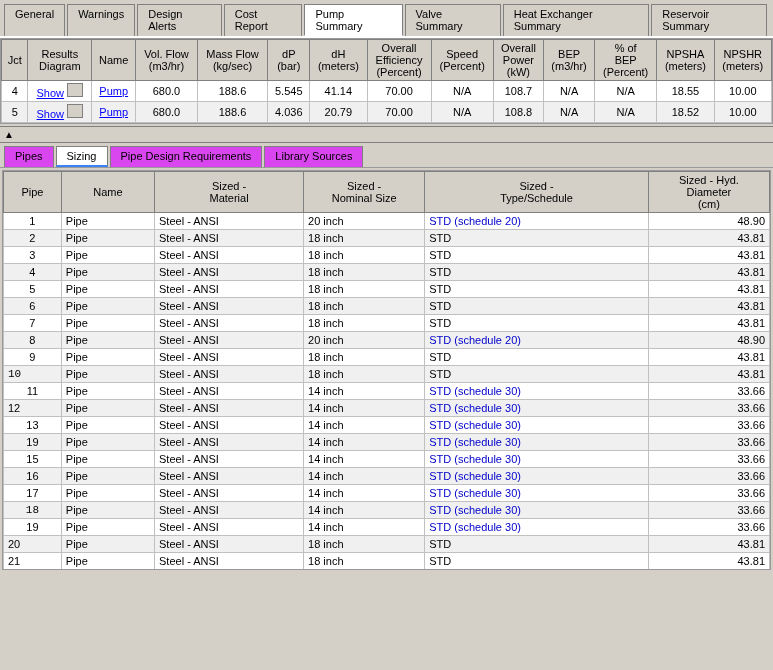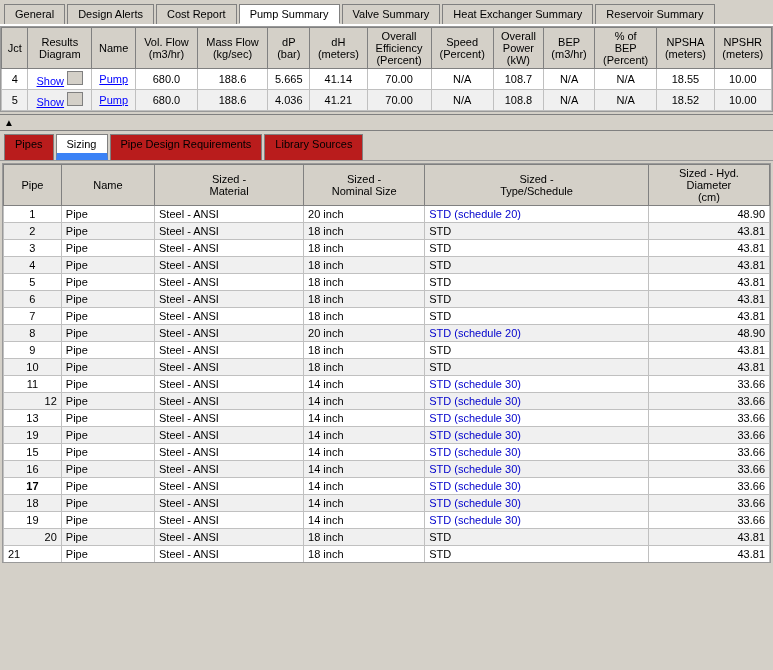--- a/index.html
+++ b/index.html
@@ -20,22 +20,22 @@
     .pump-table tr:nth-child(odd) td { background: #fff; }
     .link-text { color: #0000ff; text-decoration: underline; cursor: pointer; }
     .show-icon { display: inline-block; width: 16px; height: 14px; background: #d4d0c8; border: 1px solid #808080; font-size: 9px; }
 
     
     .section-divider { display: flex; align-items: center; background: #d4d0c8; padding: 2px 4px; border-top: 1px solid #808080; border-bottom: 1px solid #808080; margin-top: 2px; }
     .section-arrow { font-size: 10px; margin-right: 4px; cursor: pointer; }
 
     
     .bottom-tabs { display: flex; background: #d4d0c8; padding: 3px 4px 0 4px; border-bottom: 1px solid #999; }
-    .bottom-tab { padding: 3px 10px; background: #b91c1c; border: 1px solid #808080; border-bottom: none; margin-right: 2px; cursor: pointer; font-size: 11px; color: #000; }
-    .bottom-tab.active { background: #fff; border-bottom: 7px solid #3b82f6; }
+    .bottom-tab { padding: 3px 10px; background: #d946ef; border: 1px solid #808080; border-bottom: none; margin-right: 2px; cursor: pointer; font-size: 11px; color: #000; }
+    .bottom-tab.active { background: #fff; border-bottom: 2px solid #3b82f6; }
 
     
     .sizing-section { background: #d4d0c8; padding: 2px; }
     .sizing-table-wrapper { background: #fff; border: 1px solid #999; overflow-y: auto; max-height: 400px; }
     .sizing-table { width: 100%; border-collapse: collapse; font-size: 11px; }
     .sizing-table th { background: #d4d0c8; border: 1px solid #808080; padding: 2px 4px; text-align: center; vertical-align: middle; font-weight: normal; position: sticky; top: 0; z-index: 1; }
     .sizing-table td { border: 1px solid #c0c0c0; padding: 2px 4px; vertical-align: middle; }
     .sizing-table tr:nth-child(even) td { background: #f0f0f0; }
     .sizing-table tr:nth-child(odd) td { background: #fff; }
     .sizing-table td:first-child { text-align: center; }
@@ -45,20 +45,21 @@
     .col-mat { width: 80px; }
     .col-nom { width: 65px; }
     .col-type { width: 120px; }
     .col-hyd { width: 65px; }
   </style>
 </head>
 <body>
 
 <div class="top-tabs">
 <div class="top-tab">General</div>
+    <div class="top-tab">Warnings</div>
     <div class="top-tab">Design Alerts</div>
     <div class="top-tab">Cost Report</div>
     <div class="top-tab active">Pump Summary</div>
     <div class="top-tab">Valve Summary</div>
     <div class="top-tab">Heat Exchanger Summary</div>
     <div class="top-tab">Reservoir Summary</div>
   </div>
 
 <div class="pump-section">
   <table class="pump-table">
@@ -80,38 +81,38 @@
         <th>NPSHR<br>(meters)</th>
       </tr>
     </thead>
     <tbody id="pump-tbody">
     <tr>
           <td>4</td>
           <td><span class="link-text">Show</span> <span class="show-icon"></span></td>
           <td><span class="link-text">Pump</span></td>
           <td>680.0</td>
           <td>188.6</td>
-          <td>5.665</td>
+          <td>5.545</td>
           <td>41.14</td>
           <td>70.00</td>
           <td>N/A</td>
           <td>108.7</td>
           <td>N/A</td>
           <td>N/A</td>
           <td>18.55</td>
           <td>10.00</td>
         </tr>
         <tr>
           <td>5</td>
           <td><span class="link-text">Show</span> <span class="show-icon"></span></td>
           <td><span class="link-text">Pump</span></td>
           <td>680.0</td>
           <td>188.6</td>
           <td>4.036</td>
-          <td>41.21</td>
+          <td>20.79</td>
           <td>70.00</td>
           <td>N/A</td>
           <td>108.8</td>
           <td>N/A</td>
           <td>N/A</td>
           <td>18.52</td>
           <td>10.00</td>
         </tr>
       </tbody>
   </table>
@@ -208,37 +209,37 @@
           </tr>
           <tr>
             <td style="text-align: center;">9</td>
             <td>Pipe</td>
             <td>Steel - ANSI</td>
             <td>18 inch</td>
             <td>STD</td>
             <td style="text-align: right;">43.81</td>
           </tr>
           <tr>
-            <td style="text-align: center;">10</td>
+            <td style="text-align: left; font-family: Liberation Mono, monospace;">10</td>
             <td>Pipe</td>
             <td>Steel - ANSI</td>
             <td>18 inch</td>
             <td>STD</td>
             <td style="text-align: right;">43.81</td>
           </tr>
           <tr>
             <td style="text-align: center;">11</td>
             <td>Pipe</td>
             <td>Steel - ANSI</td>
             <td>14 inch</td>
             <td><span class="blue-link">STD (schedule 30)</span></td>
             <td style="text-align: right;">33.66</td>
           </tr>
           <tr>
-            <td style="text-align: right;">12</td>
+            <td style="text-align: left;">12</td>
             <td>Pipe</td>
             <td>Steel - ANSI</td>
             <td>14 inch</td>
             <td><span class="blue-link">STD (schedule 30)</span></td>
             <td style="text-align: right;">33.66</td>
           </tr>
           <tr>
             <td style="text-align: center;">13</td>
             <td>Pipe</td>
             <td>Steel - ANSI</td>
@@ -264,45 +265,45 @@
           </tr>
           <tr>
             <td style="text-align: center;">16</td>
             <td>Pipe</td>
             <td>Steel - ANSI</td>
             <td>14 inch</td>
             <td><span class="blue-link">STD (schedule 30)</span></td>
             <td style="text-align: right;">33.66</td>
           </tr>
           <tr>
-            <td style="text-align: center; font-weight: bold;">17</td>
-            <td>Pipe</td>
-            <td>Steel - ANSI</td>
-            <td>14 inch</td>
-            <td><span class="blue-link">STD (schedule 30)</span></td>
-            <td style="text-align: right;">33.66</td>
-          </tr>
-          <tr>
-            <td style="text-align: center;">18</td>
+            <td style="text-align: center;">17</td>
+            <td>Pipe</td>
+            <td>Steel - ANSI</td>
+            <td>14 inch</td>
+            <td><span class="blue-link">STD (schedule 30)</span></td>
+            <td style="text-align: right;">33.66</td>
+          </tr>
+          <tr>
+            <td style="text-align: center; font-family: Liberation Mono, monospace;">18</td>
             <td>Pipe</td>
             <td>Steel - ANSI</td>
             <td>14 inch</td>
             <td><span class="blue-link">STD (schedule 30)</span></td>
             <td style="text-align: right;">33.66</td>
           </tr>
           <tr>
             <td style="text-align: center;">19</td>
             <td>Pipe</td>
             <td>Steel - ANSI</td>
             <td>14 inch</td>
             <td><span class="blue-link">STD (schedule 30)</span></td>
             <td style="text-align: right;">33.66</td>
           </tr>
           <tr>
-            <td style="text-align: right;">20</td>
+            <td style="text-align: left;">20</td>
             <td>Pipe</td>
             <td>Steel - ANSI</td>
             <td>18 inch</td>
             <td>STD</td>
             <td style="text-align: right;">43.81</td>
           </tr>
           <tr>
             <td style="text-align: left;">21</td>
             <td>Pipe</td>
             <td>Steel - ANSI</td>

